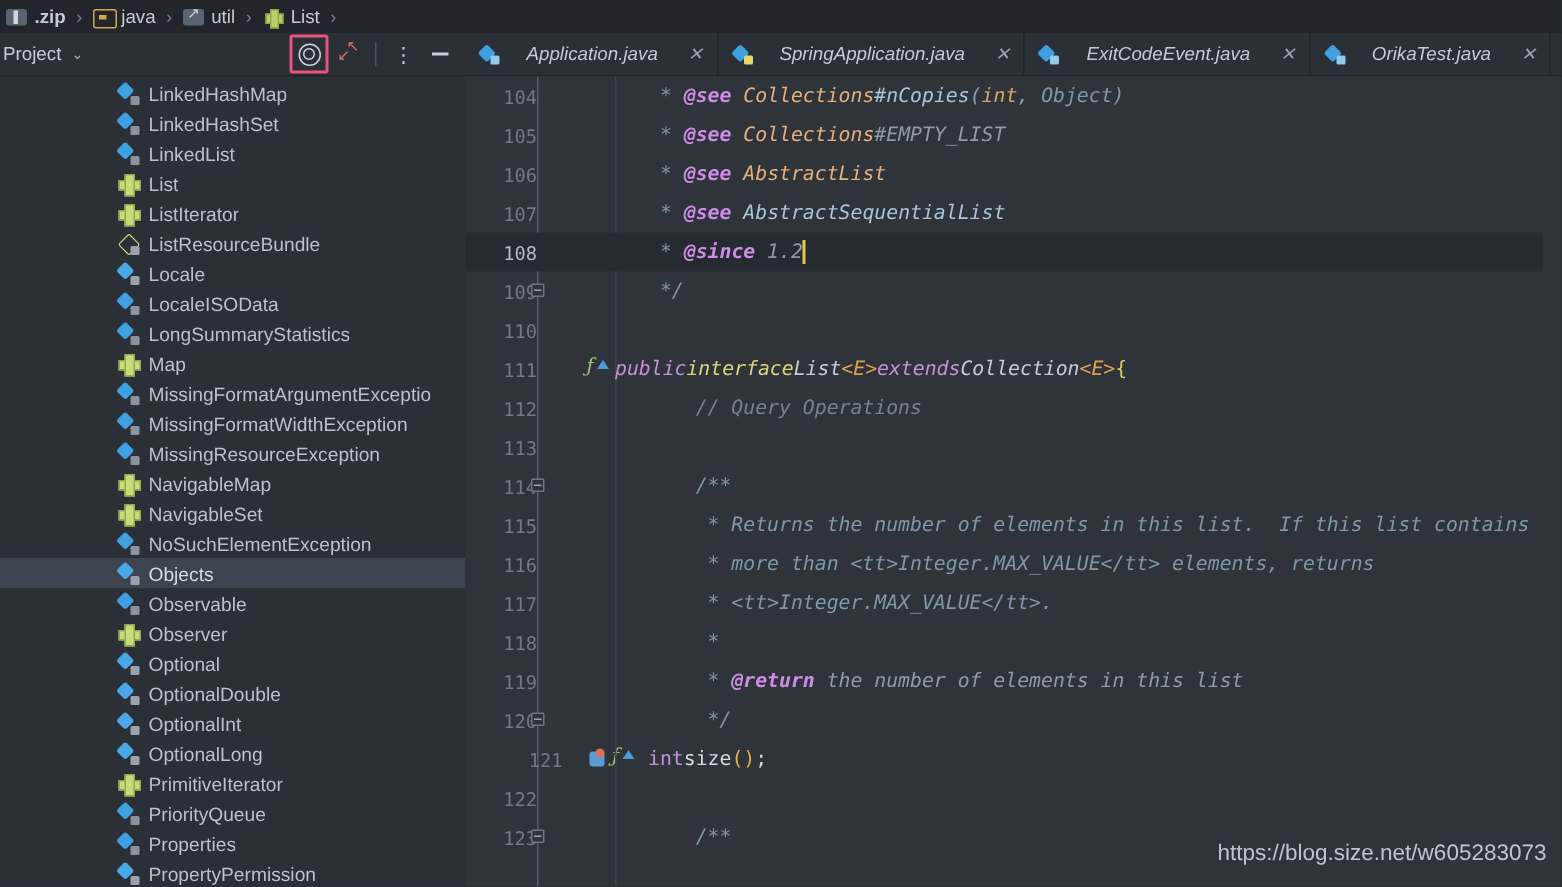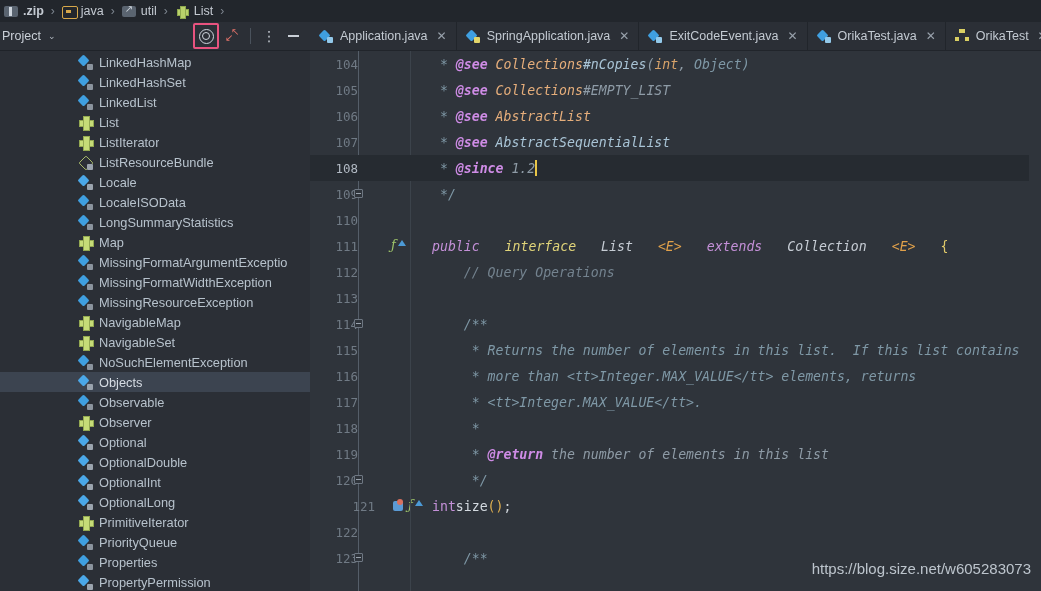--- a/index.html
+++ b/index.html
@@ -123,22 +123,22 @@
   .nic-abstract::after {
     content:''; position:absolute; right:0px; bottom:0px; width:6px; height:6px;
     background:#9aa3ad; border-radius:1px;
   }
 
   
   .editor-pane { flex: 1 1 auto; display: flex; flex-direction: column; min-width: 0;
                  background: #2f343b; }
   .tabbar { height: 29px; flex: 0 0 29px; background: #2b2f36; display: flex; align-items: stretch;
             overflow: hidden; border-bottom: 1px solid #21252b; }
-  .tab { display: flex; align-items: center; gap: 7px; padding: 0 9px; font-size: 12.5px;
-         color: #c3cad2; border-right: 1px solid #21252b; white-space: nowrap; position: relative; }
+  .tab { display: flex; align-items: center; gap: 18px; padding: 0 9px; font-size: 12.5px;
+         color: #c3cad2; border-right: 1px solid #21252b; white-space: nowrap; position: relative; font-style: italic; }
   .tab-close { color: #9aa3ad; font-size: 12px; margin-left: 2px; }
   
   .tic { width: 14px; height: 14px; flex: 0 0 14px; position: relative; }
   .tic-java::before {
     content:''; position:absolute; left:0px; top:1px; width:11px; height:11px;
     background:#3f9fe0; transform: rotate(45deg) scale(0.78); border-radius:2px;
   }
   .tic-java::after {
     content:''; position:absolute; right:0px; bottom:0px; width:6px; height:6px;
     background:#93c9ea; border-radius:1px;
@@ -502,21 +502,21 @@
           </div>
         <div class="code-area" id="codearea">
           <span class="vline" style="left:0px;"></span>
         <div class="code-line" style="top: 0px; padding-left: 22px; right: 0px;"><span class="c-doc"> * </span><span class="c-doctag">@see</span><span class="c-doc"> </span><span class="c-doclink">Collections</span><span class="c-doclink2">#nCopies</span><span class="c-docval">(<span class="c-dockw">int</span>,</span><span class="c-doc"> Object)</span></div>
             <div class="code-line" style="top: 26px; padding-left: 22px; right: 0px;"><span class="c-doc"> * </span><span class="c-doctag">@see</span><span class="c-doc"> </span><span class="c-doclink">Collections</span><span class="c-docval">#EMPTY_LIST</span><span class="c-doc"></span></div>
             <div class="code-line" style="top: 52px; padding-left: 22px; right: 0px;"><span class="c-doc"> * </span><span class="c-doctag">@see</span><span class="c-doc"> </span><span class="c-doclink">AbstractList</span><span class="c-doc"></span></div>
             <div class="code-line" style="top: 78px; padding-left: 22px; right: 0px;"><span class="c-doc"> * </span><span class="c-doctag">@see</span><span class="c-doc"> </span><span class="c-doclink2">AbstractSequentialList</span><span class="c-doc"></span></div>
             <div class="code-line current" style="top: 104px; padding-left: 22px; right: 0px; background: rgb(38, 43, 49); width: 100%;"><span class="c-doc"> * </span><span class="c-doctag">@since</span><span class="c-docval"> 1.2</span><span class="caret"></span></div>
             <div class="code-line" style="top: 130px; padding-left: 22px; right: 0px;"><span class="c-doc"> */</span></div>
             <div class="code-line" style="top: 156px; padding-left: 22px; right: 0px;"></div>
-            <div class="code-line" style="top: 182px; padding-left: 22px; right: 0px; gap: 25px;"><span class="c-kw">public</span> <span class="c-kw2">interface</span> <span class="c-type">List</span><span class="c-generic">&lt;E&gt;</span> <span class="c-kw">extends</span> <span class="c-type">Collection</span><span class="c-generic">&lt;E&gt;</span> <span class="c-brace">{</span></div>
+            <div class="code-line" style="top: 182px; right: 0px;"><span class="c-kw">public</span> <span class="c-kw2">interface</span> <span class="c-type">List</span><span class="c-generic">&lt;E&gt;</span> <span class="c-kw">extends</span> <span class="c-type">Collection</span><span class="c-generic">&lt;E&gt;</span> <span class="c-brace">{</span></div>
             <div class="code-line" style="top: 208px; padding-left: 22px; right: 0px;"><span class="c-comment">    // Query Operations</span></div>
             <div class="code-line" style="top: 234px; padding-left: 22px; right: 0px;"></div>
             <div class="code-line" style="top: 260px; padding-left: 22px; right: 0px;"><span class="c-doc">    /**</span></div>
             <div class="code-line" style="top: 286px; padding-left: 22px; right: 0px;"><span class="c-doc">     * Returns the number of elements in this list.  If this list contains</span></div>
             <div class="code-line" style="top: 312px; padding-left: 22px; right: 0px;"><span class="c-doc">     * more than &lt;tt&gt;Integer.MAX_VALUE&lt;/tt&gt; elements, returns</span></div>
             <div class="code-line" style="top: 338px; padding-left: 22px; right: 0px;"><span class="c-doc">     * &lt;tt&gt;Integer.MAX_VALUE&lt;/tt&gt;.</span></div>
             <div class="code-line" style="top: 364px; padding-left: 22px; right: 0px;"><span class="c-doc">     *</span></div>
             <div class="code-line" style="top: 390px; padding-left: 22px; right: 0px;"><span class="c-doc">     * </span><span class="c-doctag">@return</span><span class="c-docval"> the number of elements in this list</span></div>
             <div class="code-line" style="top: 416px; padding-left: 22px; right: 0px;"><span class="c-doc">     */</span></div>
             <div class="code-line" style="top: 442px; padding-left: 22px; right: 0px;">    <span class="c-kwp">int</span> <span class="c-ident">size</span><span class="c-paren">()</span><span class="c-punct">;</span></div>

